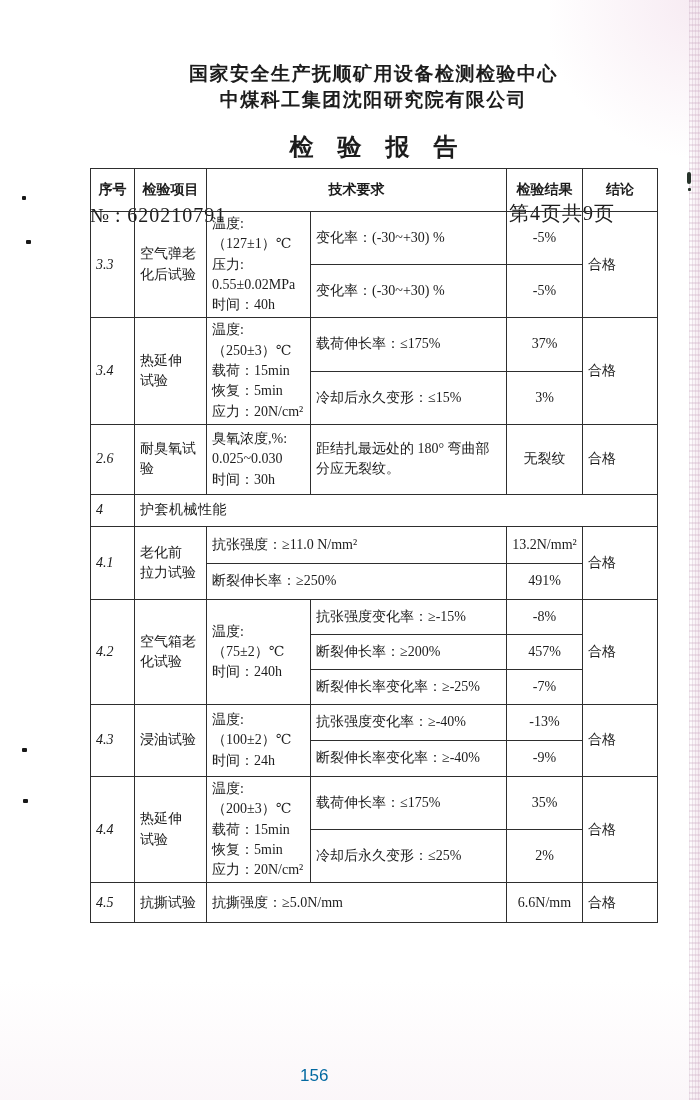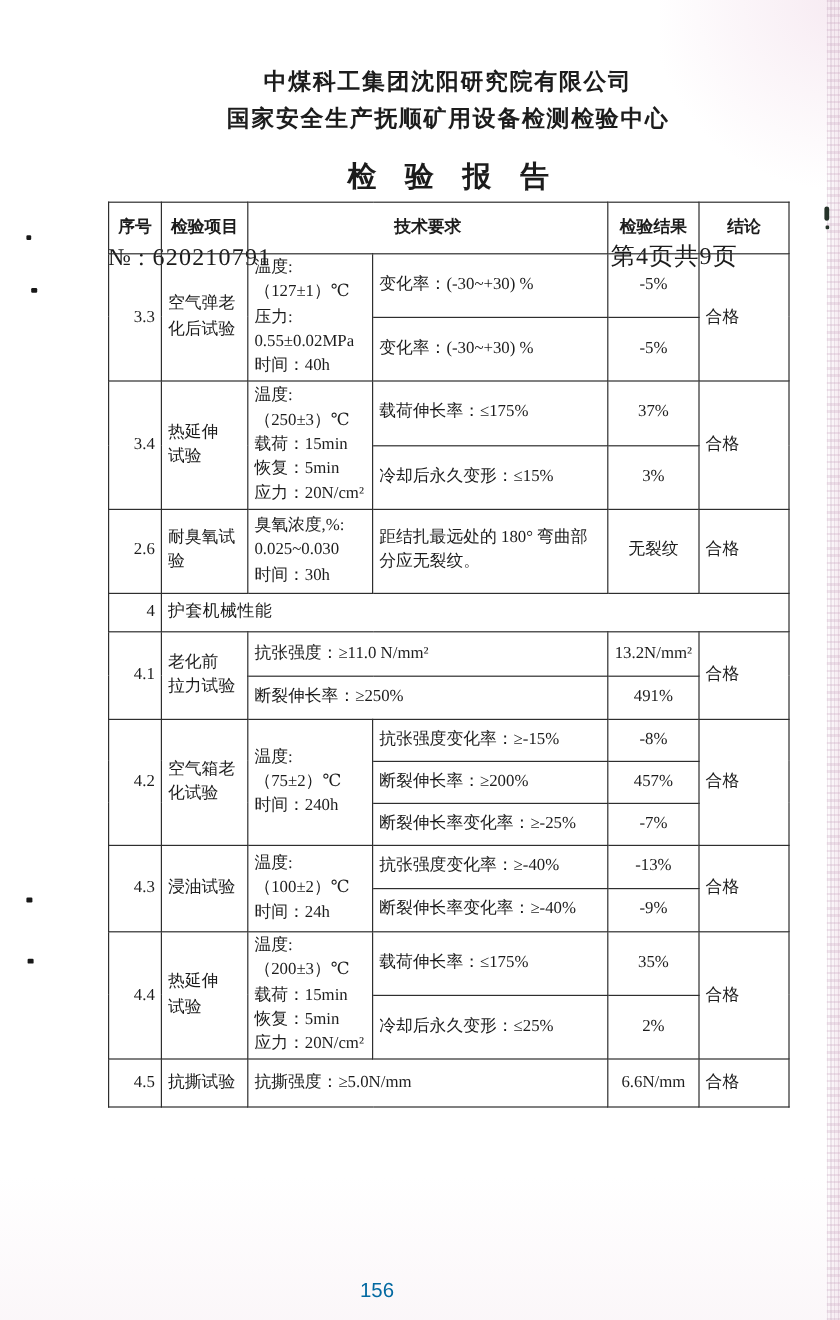--- a/index.html
+++ b/index.html
@@ -45,21 +45,21 @@
     position:absolute;top:168px;left:90px;width:567px;z-index:3;
     border-collapse:collapse;table-layout:fixed;
   }
   table.report td{
     border:1.6px solid #2e2e2e;
     font-size:14px;line-height:1.45;
     padding:2px 5px;vertical-align:middle;
     word-break:break-all;
   }
   td.hd{text-align:center;font-weight:700;font-size:15px;padding:4px 2px;}
-  td.c-no{text-align:right;padding:2px 2px;}
+  td.c-no{text-align:left;padding:2px 2px;font-style:italic;}
   td.c-item{padding-left:9px;white-space:pre-line;line-height:1.6;}
   td.c-cond{font-size:13.5px;white-space:pre-line;line-height:1.5;padding:3px 4px 3px 7px;}
   td.c-req{padding-left:10px;}
   td.c-res{text-align:center;padding:2px 2px;}
   td.c-concl{}
   td.c-sec{padding-left:11px;letter-spacing:.5px;}
 
   .footer-num{
     position:absolute;top:1066px;left:300px;z-index:3;
     font-family:"Liberation Sans","DejaVu Sans",sans-serif;
@@ -73,22 +73,22 @@
 <div class="scan-edge-right"></div>
 <div class="scan-bottom-tint"></div>
 <div class="speck s1"></div>
 <div class="speck s2"></div>
 <div class="speck s3"></div>
 <div class="speck s4"></div>
 <div class="speck blot"></div>
 <div class="speck blot2"></div>
 
 <div class="doc-header">
+  <div class="org-line second">国家安全生产抚顺矿用设备检测检验中心</div>
   <div class="org-line">中煤科工集团沈阳研究院有限公司</div>
-  <div class="org-line second">国家安全生产抚顺矿用设备检测检验中心</div>
   <div class="doc-title">检 验 报 告</div>
   <div class="meta-row">
     <span class="report-no">
       <span>№ :</span><span class="num">620210791</span>
     </span>
     <span class="page-ind">第4页共9页</span>
   </div>
 </div>
 
 <table class="report">

